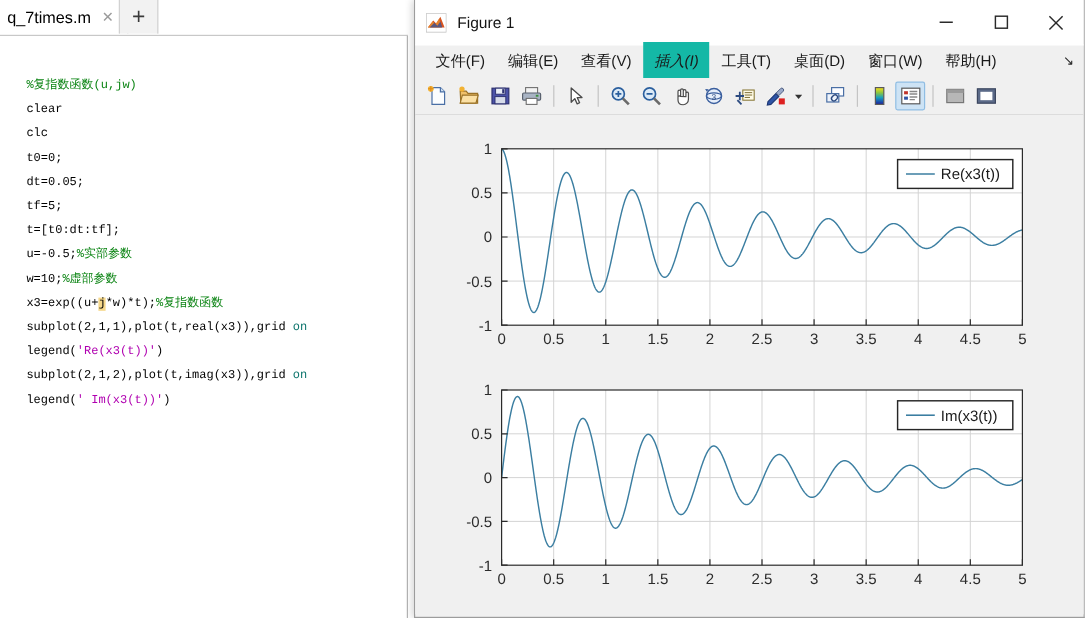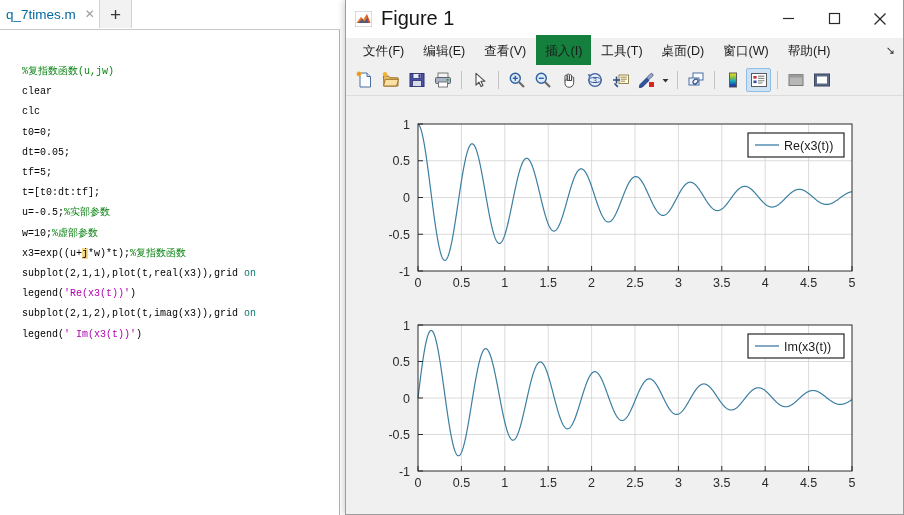--- a/index.html
+++ b/index.html
@@ -26,21 +26,21 @@
   }
   .tab {
     position: absolute; left: -6px; top: 0; height: 28px;
     display: flex; align-items: center; gap: 7px;
     padding: 0 9px 0 12px;
     background: #ffffff;
     border-right: 1px solid #cfcfcf;
     box-sizing: border-box;
   }
   .tab-label {
-    font-size: 13.5px; color: #0369a1; white-space: nowrap;
+    font-size: 13.5px; color: #000000; white-space: nowrap;
     font-family: "Liberation Sans", sans-serif;
   }
   .tab-close {
     font-size: 12px; color: #9a9a9a; line-height: 1;
     padding: 1px 2px;
   }
   .newtab {
     position: absolute; left: 99px; top: 0;
     width: 33px; height: 28px;
     display: flex; align-items: center; justify-content: center;
@@ -84,21 +84,21 @@
     position: relative; height: 37px;
     background: #ffffff;
     display: flex; align-items: center;
     border-bottom: 1px solid #ffffff;
   }
   .title-icon {
     margin-left: 9px; margin-right: 9px;
     width: 17px; height: 16px; flex: none;
   }
   .title-text {
-    font-size: 20px; color: #151515;
+    font-size: 13px; color: #151515;
     font-family: "Liberation Sans", sans-serif;
   }
   .winbtns { position: absolute; right: 0; top: 0; height: 37px; display: flex; }
   .winbtn {
     width: 46px; height: 37px;
     display: flex; align-items: center; justify-content: center;
     color: #2a2a2a;
   }
   .winbtn svg { display: block; }
 
@@ -107,21 +107,21 @@
     background: #f0f0f0;
     display: flex; align-items: center;
     padding-left: 8px;
   }
   .menu-item {
     font-size: 12.6px; color: #1a1a1a;
     padding: 8px 9px; margin-right: 1px;
     white-space: nowrap;
     font-family: "Liberation Sans", sans-serif;
   }
-  .menu-item.active { background: #15803d; }
+  .menu-item.active { background: #14b8a6; font-style: italic; }
   .menu-overflow {
     position: absolute; right: 8px; top: 6px;
     font-size: 11px; color: #2a2a2a;
   }
 
   .toolbar {
     position: relative; height: 30px;
     background: #f0f0f0;
     display: flex; align-items: center;
     padding-left: 6px;

